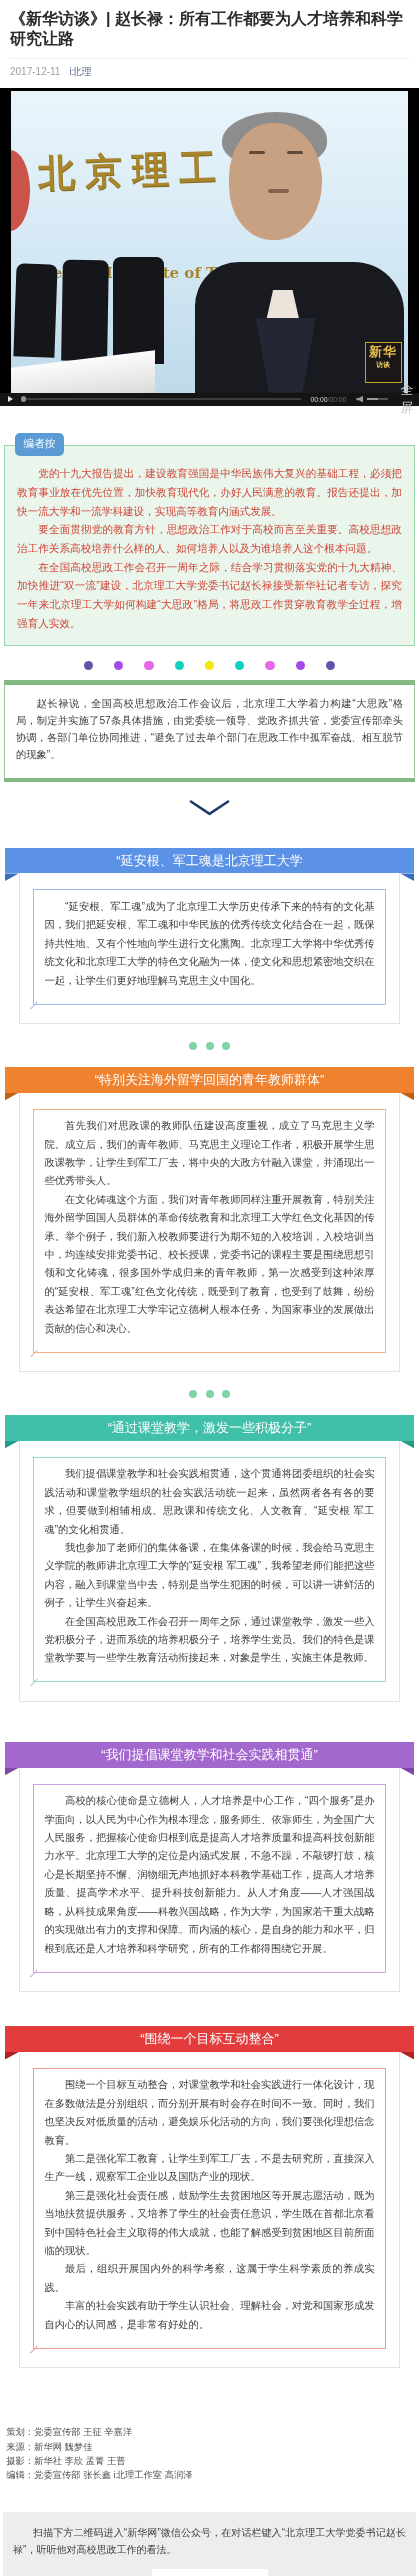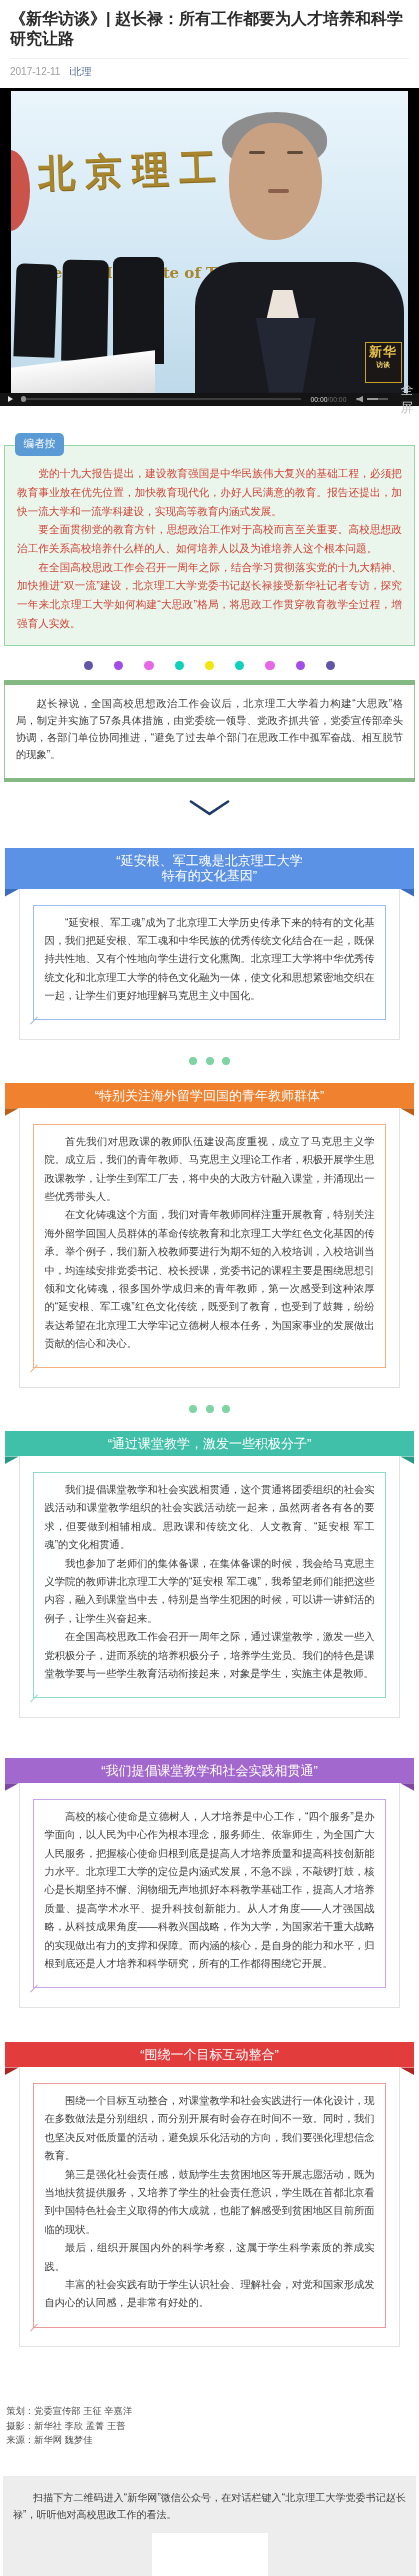--- a/index.html
+++ b/index.html
@@ -173,21 +173,20 @@
 
   <div class="chev">
     <svg width="41" height="17.4" viewBox="0 0 66 28">
         <polyline points="3,4 33,24 63,4" fill="none" stroke="#1e3a66" stroke-width="4" stroke-linecap="round" stroke-linejoin="round"></polyline>
       </svg>
   </div>
 
   <section class="ribbon s-blue">
     <div class="band">
       <div>“延安根、军工魂是北京理工大学</div>
-      <div>特有的文化基因”</div>
     </div>
     <div class="rbody">
       <div class="ribox">
         <p>“延安根、军工魂”成为了北京理工大学历史传承下来的特有的文化基因，我们把延安根、军工魂和中华民族的优秀传统文化结合在一起，既保持共性地、又有个性地向学生进行文化熏陶。北京理工大学将中华优秀传统文化和北京理工大学的特色文化融为一体，使文化和思想紧密地交织在一起，让学生们更好地理解马克思主义中国化。</p>
       </div>
     </div>
   </section>
 
   <div class="dots3">
       <i></i>
@@ -241,31 +240,33 @@
 
   <div class="gap55"></div>
 
   <section class="ribbon s-red">
     <div class="band">
       <div>“围绕一个目标互动整合”</div>
     </div>
     <div class="rbody">
       <div class="ribox">
         <p>围绕一个目标互动整合，对课堂教学和社会实践进行一体化设计，现在多数做法是分别组织，而分别开展有时会存在时间不一致。同时，我们也坚决反对低质量的活动，避免娱乐化活动的方向，我们要强化理想信念教育。</p>
+        <p>第二是强化军工教育，让学生到军工厂去，不是去研究所，直接深入生产一线，观察军工企业以及国防产业的现状。</p>
         <p>第三是强化社会责任感，鼓励学生去贫困地区等开展志愿活动，既为当地扶贫提供服务，又培养了学生的社会责任意识，学生既在首都北京看到中国特色社会主义取得的伟大成就，也能了解感受到贫困地区目前所面临的现状。</p>
         <p>最后，组织开展国内外的科学考察，这属于学生科学素质的养成实践。</p>
         <p>丰富的社会实践有助于学生认识社会、理解社会，对党和国家形成发自内心的认同感，是非常有好处的。</p>
       </div>
     </div>
   </section>
 
   <div class="credits">
     <div>策划：党委宣传部 王征 辛嘉洋</div>
+    <div>来源：新华网 魏梦佳</div>
     <div>摄影：新华社 李欣 孟菁 王普</div>
-    <div>来源：新华网 魏梦佳</div>
+    <div>编辑：党委宣传部 张长鑫  i北理工作室 高润泽</div>
   </div>
 
   <div class="graybox">
     <p>扫描下方二维码进入“新华网”微信公众号，在对话栏键入“北京理工大学党委书记赵长禄”，听听他对高校思政工作的看法。</p>
     <div class="qrcard">
       
     </div>
   </div>
 
 </div>

